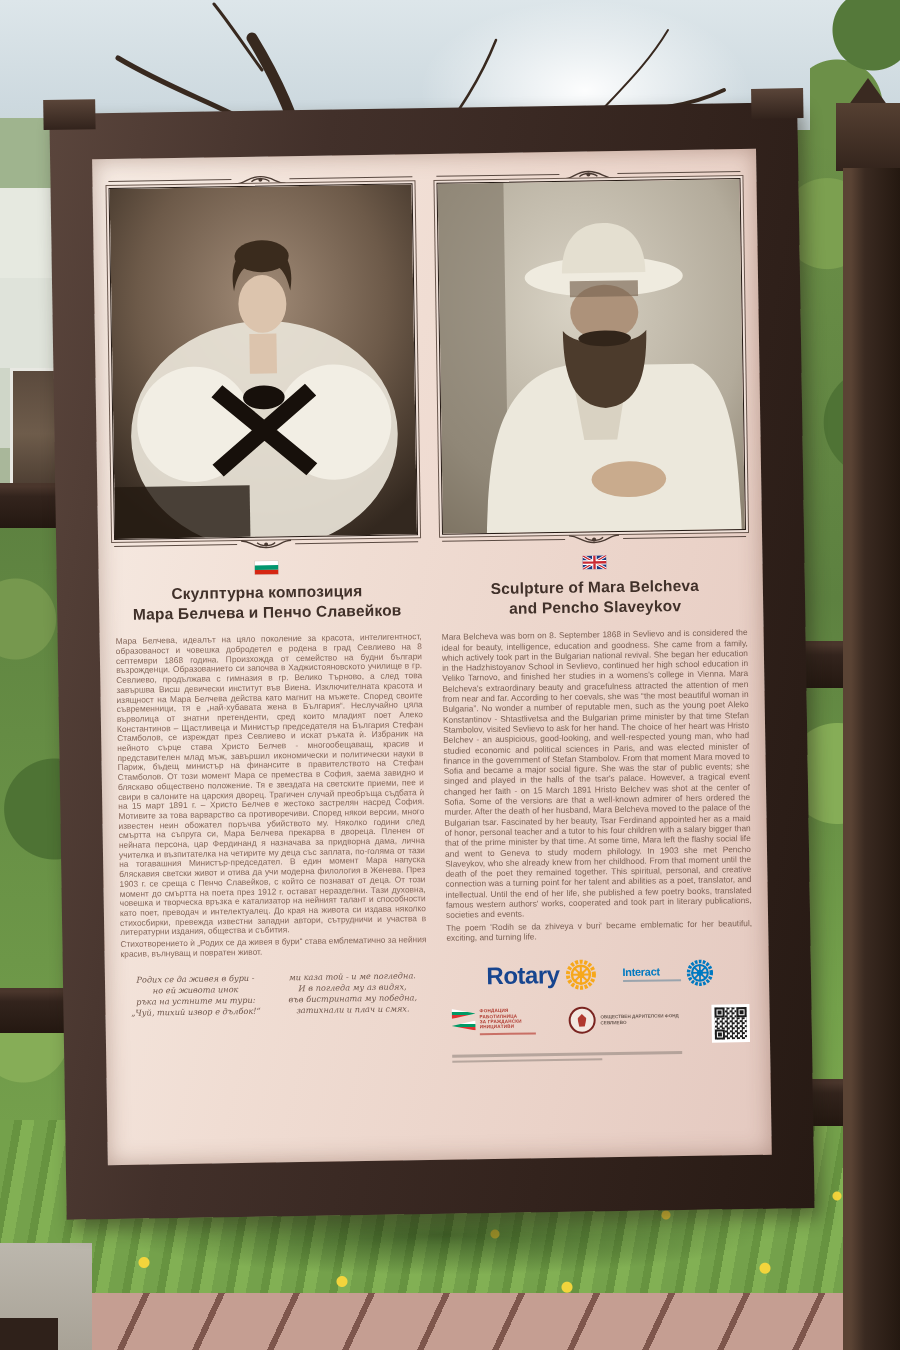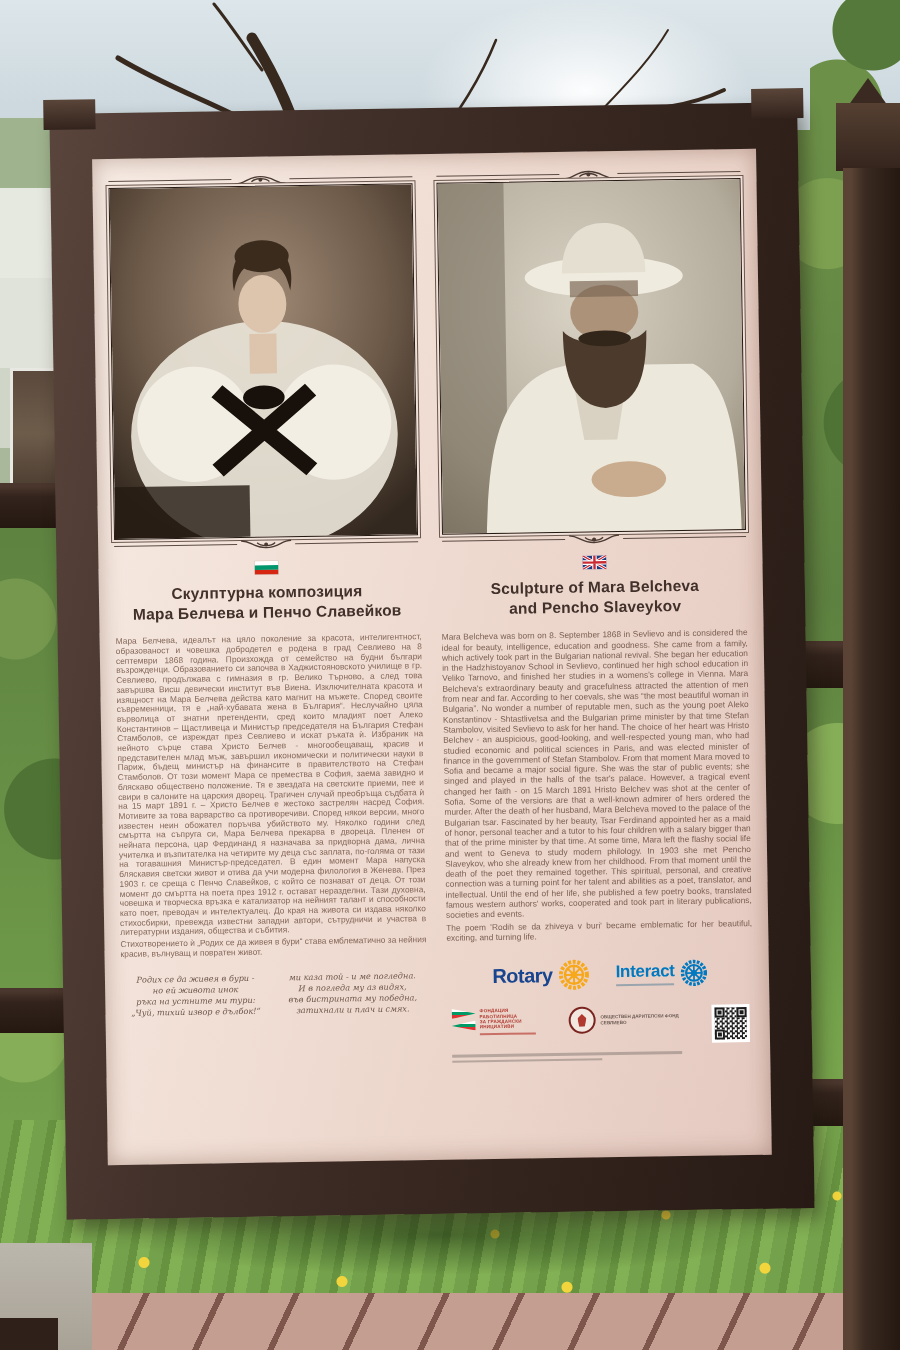--- a/index.html
+++ b/index.html
@@ -100,22 +100,22 @@
   .body-bg,.body-en{font-size:8.4px;line-height:9.7px;text-align:justify;color:#85675a;margin:0;}
   .body-en{color:#7c6154;line-height:10.3px;}
   .para2{margin-top:2px;}
   .poem{display:flex;gap:8px;margin-top:16px;font-family:"DejaVu Serif",serif;font-style:italic;
         font-size:8.2px;line-height:11px;color:#6e564b;}
   .poem>div{flex:1;text-align:center;}
 
   
   .logo-row{display:flex;align-items:center;justify-content:center;gap:26px;margin-top:14px;height:40px;}
   .rotary,.interact{display:flex;align-items:center;gap:5px;}
-  .rotary .word{font-size:20px;font-weight:bold;color:#17458f;letter-spacing:-.5px;}
-  .interact .word{font-size:17px;font-weight:bold;color:#0079c1;letter-spacing:-.3px;}
+  .rotary .word{font-size:24px;font-weight:bold;color:#17458f;letter-spacing:-.5px;}
+  .interact .word{font-size:11px;font-weight:bold;color:#0079c1;letter-spacing:-.3px;}
   .interact .stack{display:flex;flex-direction:column;align-items:flex-start;}
   .interact .subbar{width:58px;height:2.5px;background:#9aa4ad;margin-top:2px;}
 
   
   .partners{display:flex;align-items:flex-start;justify-content:space-between;margin-top:12px;padding:0 4px;}
   .fnd{display:flex;gap:4px;align-items:flex-start;}
   .fnd-icon{width:24px;height:22px;display:grid;grid-template-rows:1fr 1fr;gap:2px;}
   .fnd-icon i{display:block;}
   .fnd-icon .a{background:linear-gradient(180deg,#fff 0 34%,#009a66 34% 67%,#d33 67%);clip-path:polygon(0 0,100% 50%,0 100%);}
   .fnd-icon .b{background:linear-gradient(180deg,#fff 0 34%,#009a66 34% 67%,#d33 67%);clip-path:polygon(100% 0,0 50%,100% 100%);}

